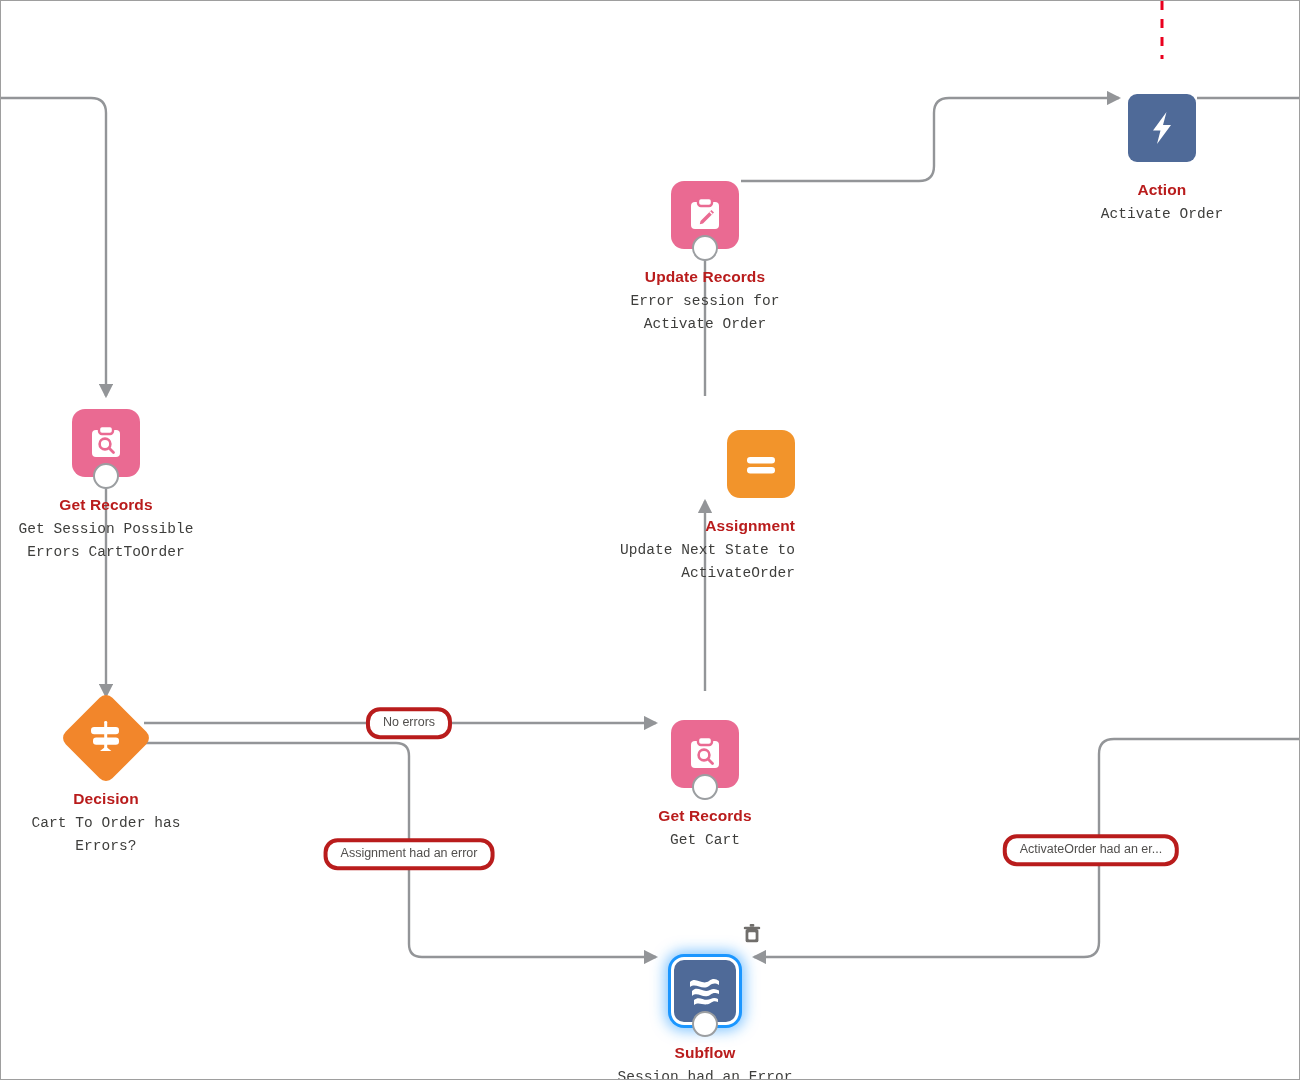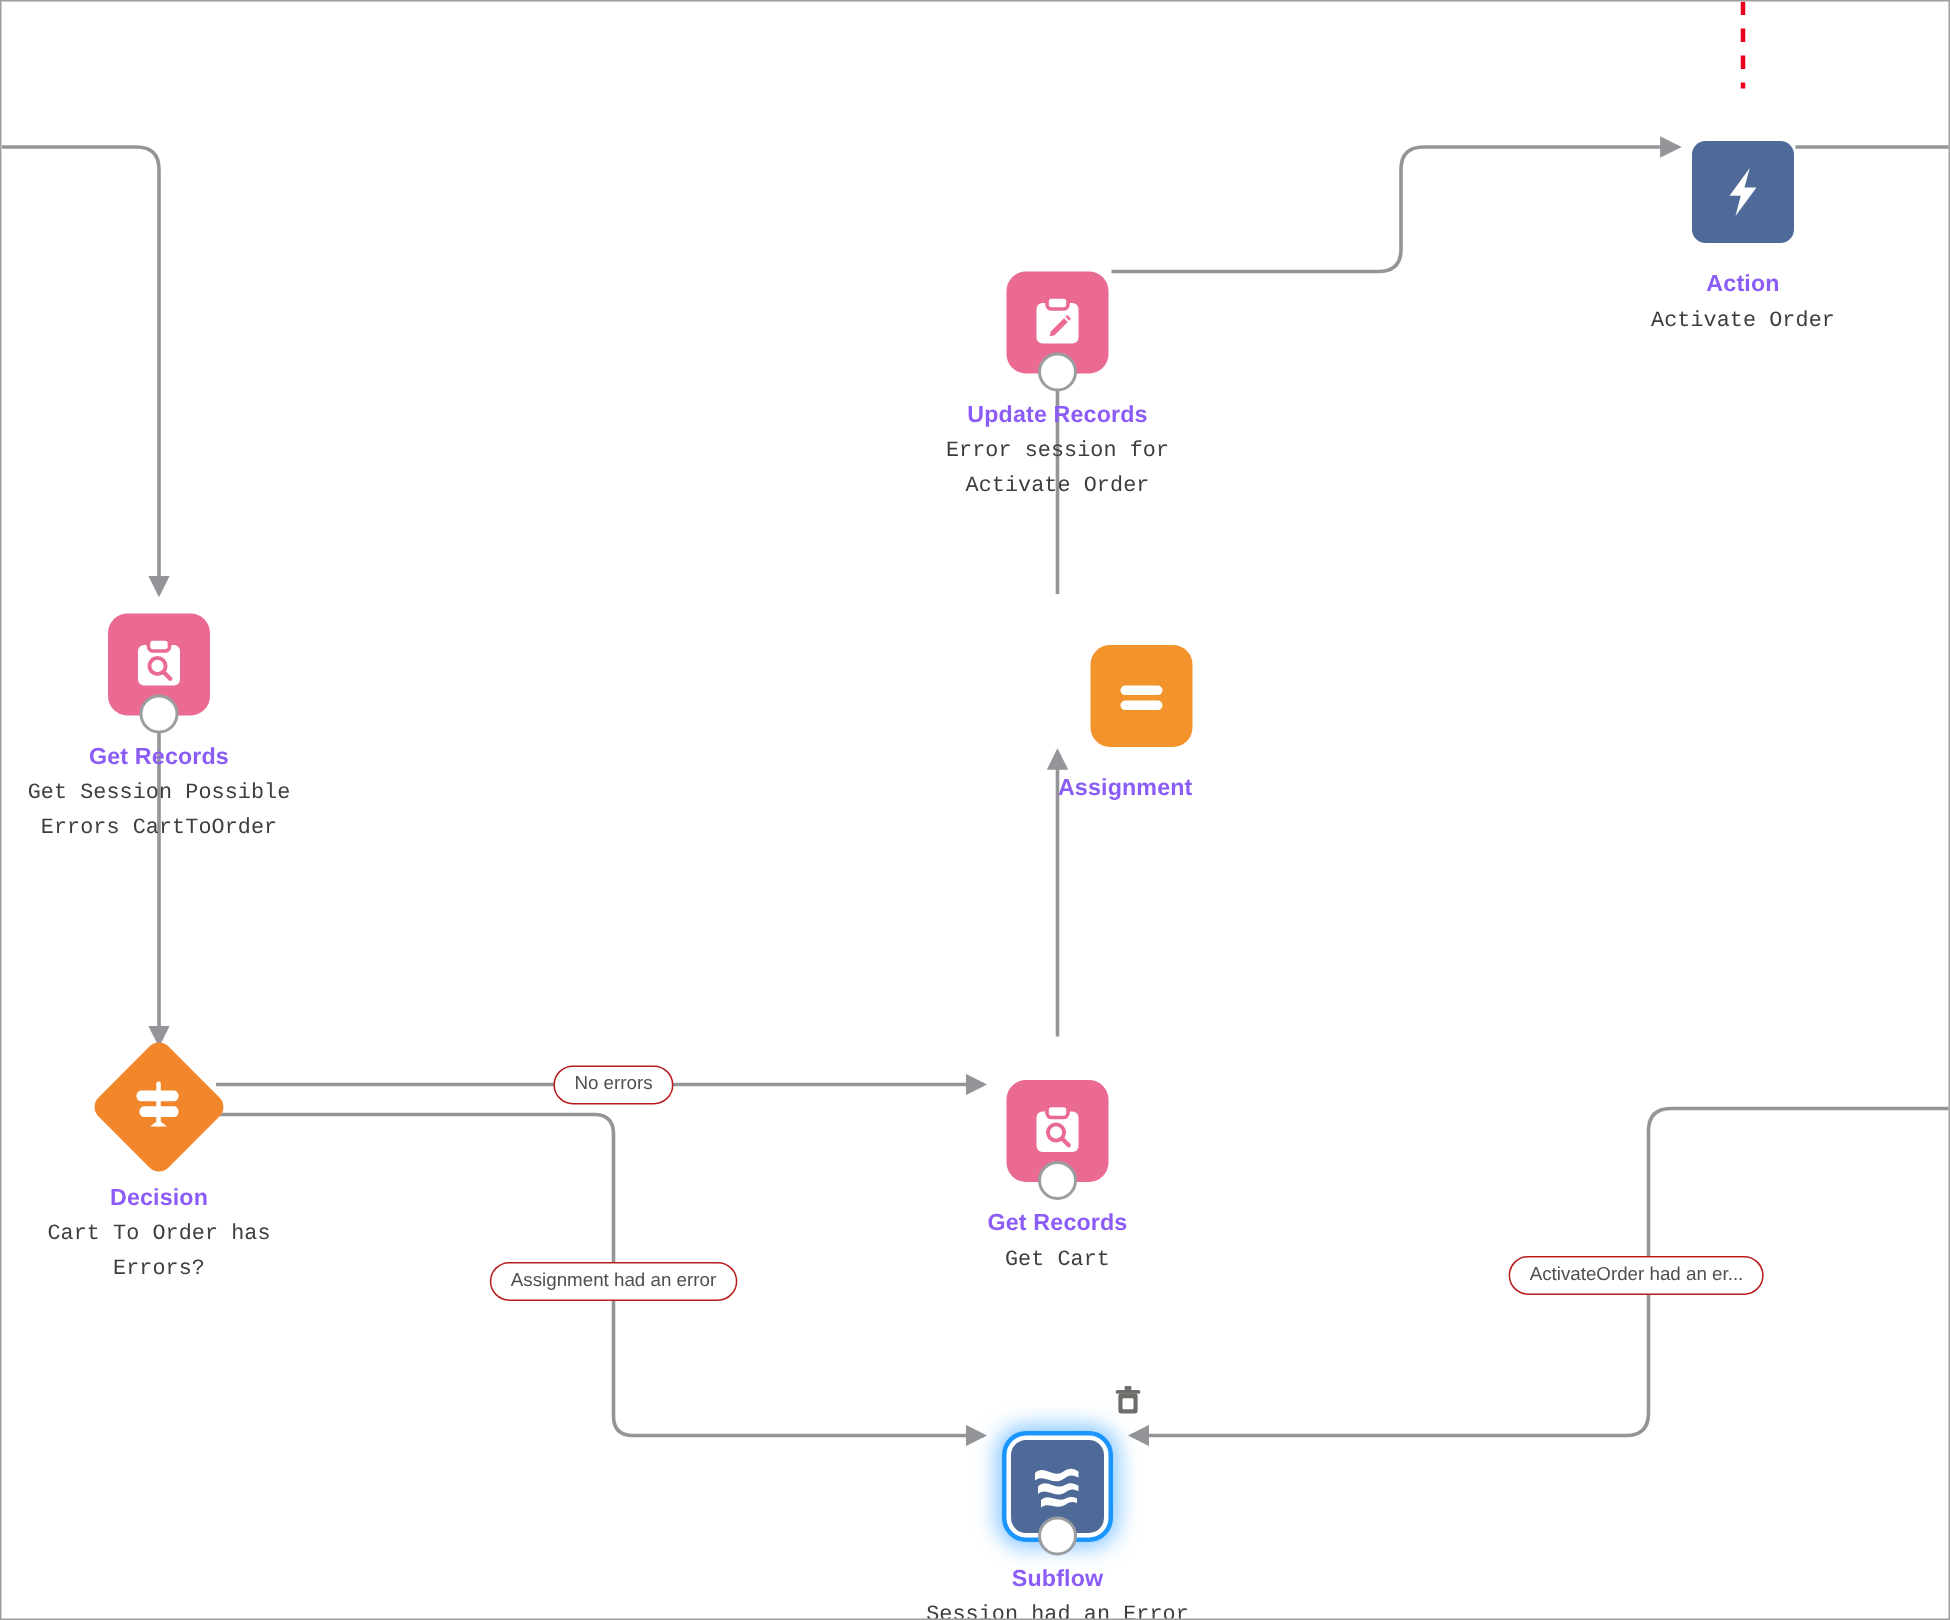--- a/index.html
+++ b/index.html
@@ -58,21 +58,21 @@
     width: 26px; height: 26px;
     border-radius: 50%;
     background: #ffffff;
     border: 2px solid #9b9ea1;
     z-index: 6;
   }
   .n-title {
     margin-top: 18px;
     font-size: 15.5px;
     font-weight: bold;
-    color: #8b5cf6;
+    color: #b91c1c;
     letter-spacing: .1px;
     line-height: 1.35;
   }
   .n-sub {
     margin-top: 2px;
     font-size: 14.5px;
     color: #3e3e3c;
     line-height: 1.6;
     letter-spacing: .05px;
     font-family: Liberation Mono, monospace;
@@ -88,21 +88,21 @@
     top: -34px; right: -24px;
     width: 22px; height: 22px;
     z-index: 7;
   }
 
   
   .pill {
     position: absolute;
     transform: translate(-50%, -50%);
     background: #ffffff;
-    border: 1px solid #b91c1c;
+    border: 4px solid #b91c1c;
     border-radius: 14px;
     padding: 5px 13px 6px;
     font-size: 12.5px;
     color: #514f4d;
     white-space: nowrap;
     z-index: 8;
     line-height: 1;
   }
 </style>
 </head>
@@ -200,20 +200,24 @@
   <div class="node" style="left:704px; top:429px;text-align:right;">
     <div class="shape-wrap">
       <div class="sq" style="background:#f2942b;">
         <svg width="40" height="40" viewBox="0 0 40 40">
           <rect x="6" y="13" width="28" height="6.4" rx="3.2" fill="#ffffff"></rect>
           <rect x="6" y="23" width="28" height="6.4" rx="3.2" fill="#ffffff"></rect>
         </svg>
       </div>
     </div>
     <div class="n-title">Assignment</div>
+    <div class="n-sub">
+      <div>Update Next State to</div>
+      <div>ActivateOrder</div>
+    </div>
   </div>
 
   <div class="node" style="left:704px; top:180px;">
     <div class="shape-wrap">
       <div class="sq" style="background:#ea6a92;">
         <svg width="40" height="40" viewBox="0 0 40 40">
           <rect x="6" y="7" width="28" height="27" rx="4" fill="#ffffff"></rect>
           <rect x="13" y="3" width="14" height="8" rx="3" fill="#ffffff" stroke="#ea6a92" stroke-width="2.4"></rect>
           <rect x="10" y="13" width="20" height="18" rx="2" fill="#ffffff"></rect>
           <path d="M 26.5 15 L 29 17.5 L 18 28.5 L 14.8 29.2 L 15.5 26 Z" fill="#ea6a92"></path>

